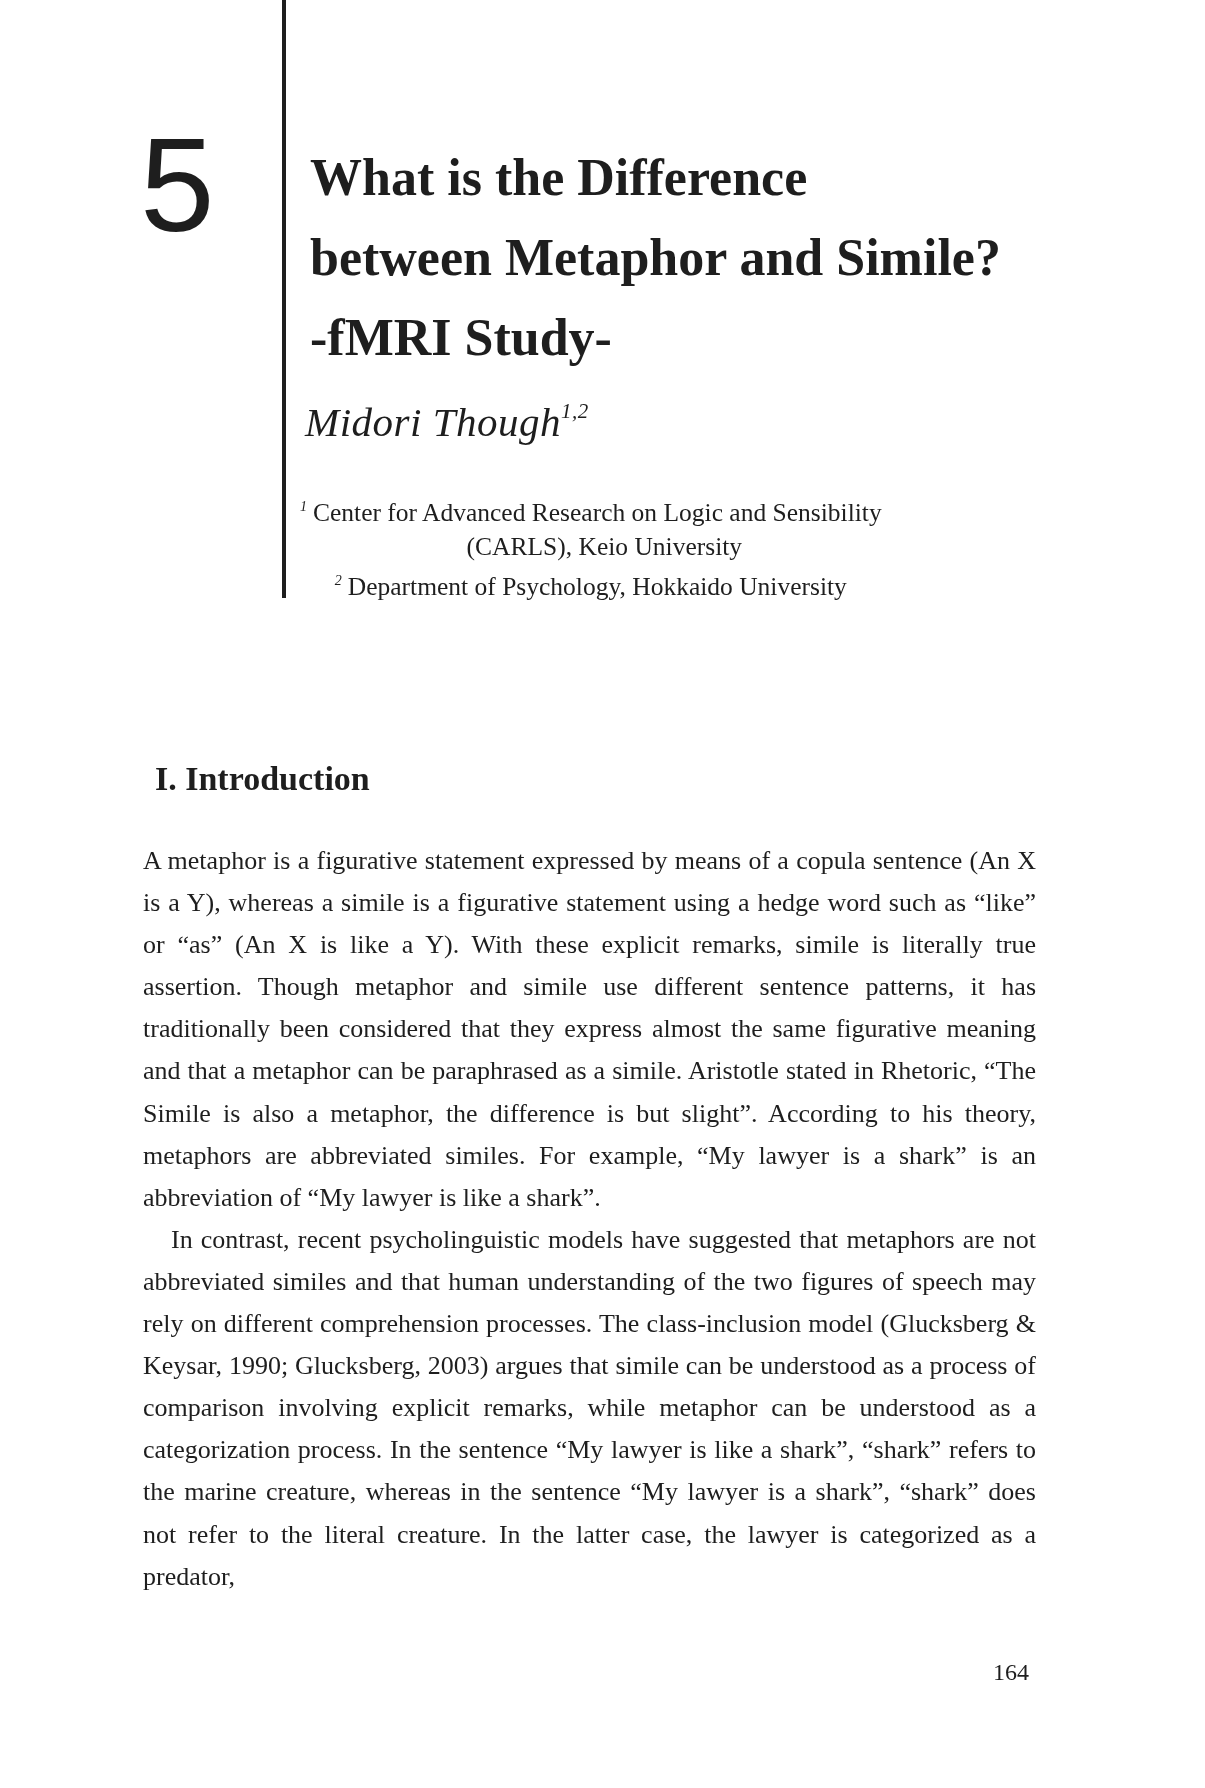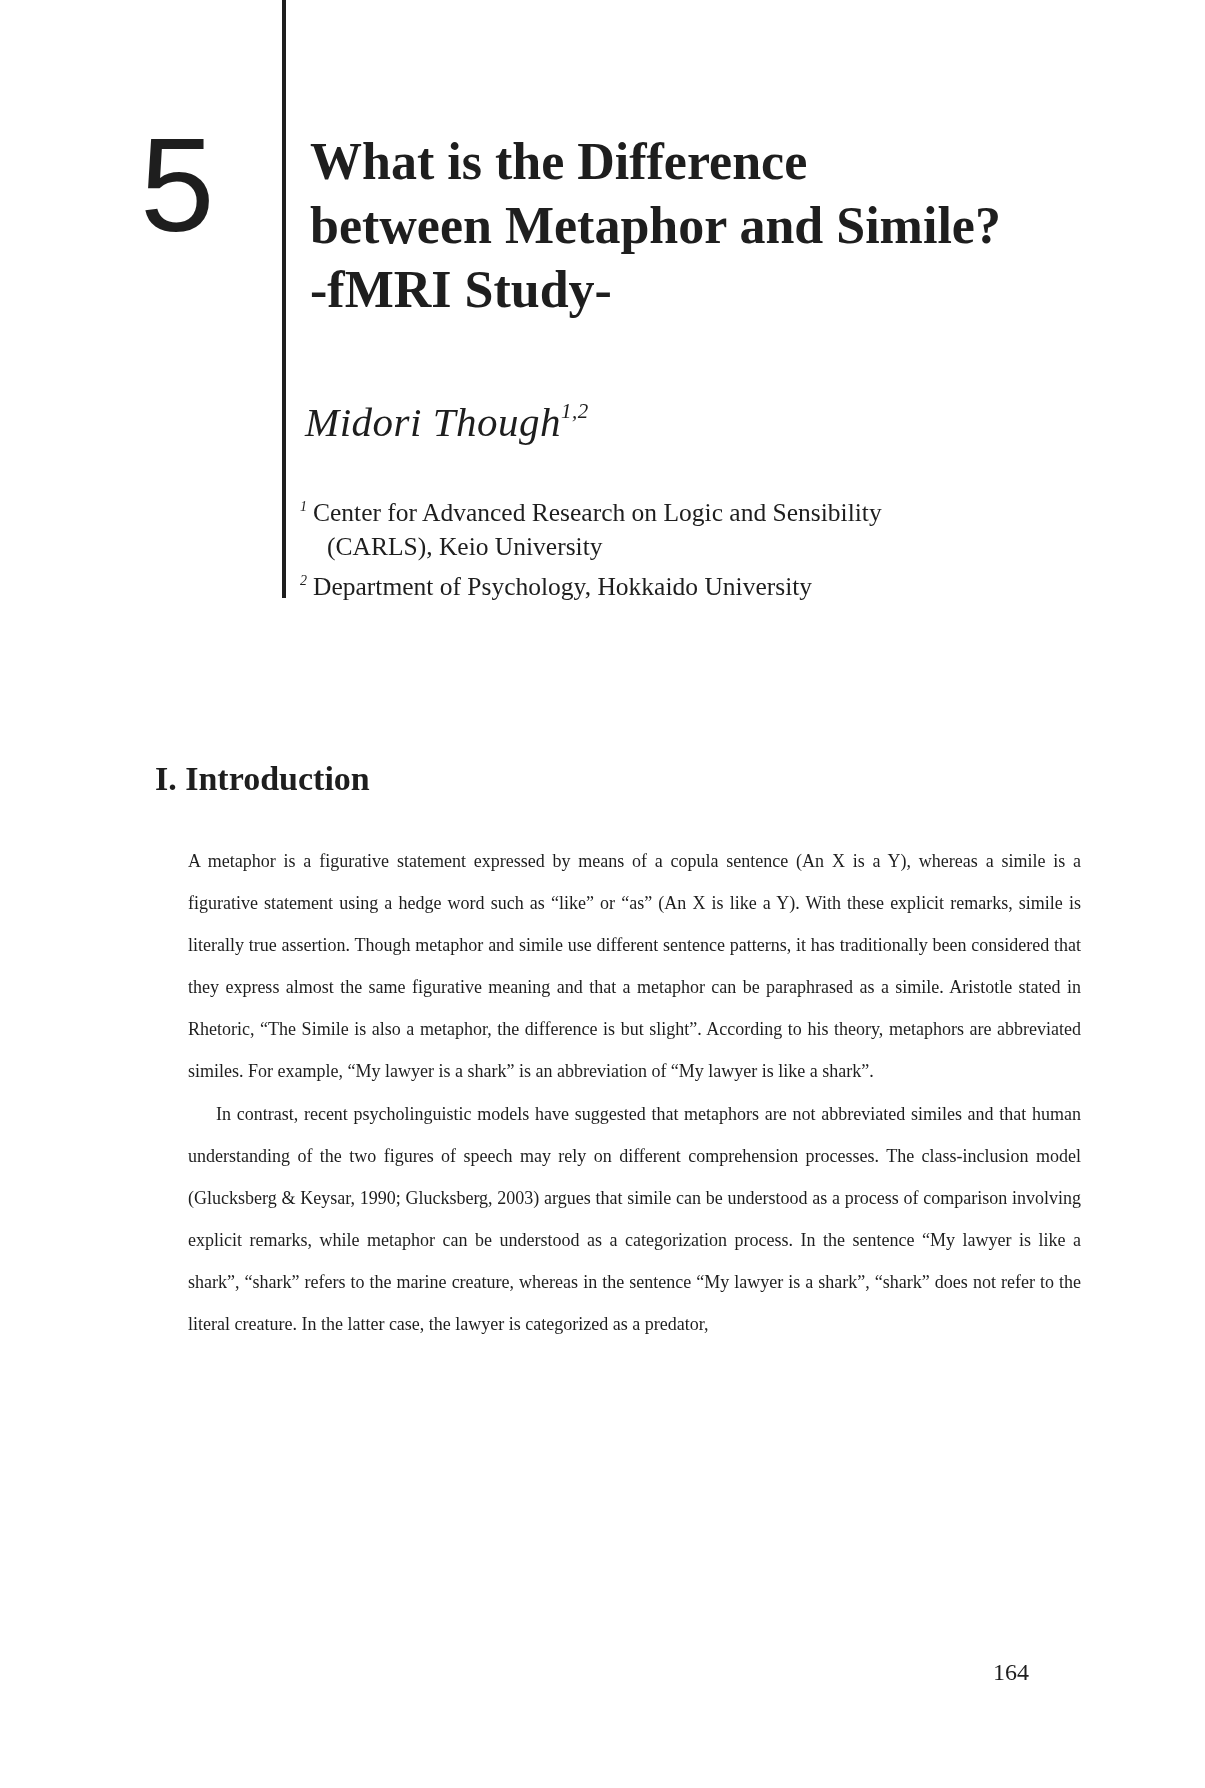--- a/index.html
+++ b/index.html
@@ -3,32 +3,32 @@
 <meta charset="utf-8">
 <style>
   html, body { margin: 0; padding: 0; background: #ffffff; }
   body { width: 1205px; height: 1788px; position: relative; overflow: hidden;
          color: #1e1e1e; font-family: "Liberation Serif", "DejaVu Serif", serif; }
   .chapter-num { position: absolute; left: 140px; top: 118px; font-family: "Liberation Sans", "DejaVu Sans", sans-serif;
                  font-size: 134px; line-height: 1; letter-spacing: -4px; color: #1e1e1e; }
   .vrule { position: absolute; left: 282px; top: 0; width: 4px; height: 598px; background: #1e1e1e; }
   .title { position: absolute; left: 310px; top: 130px; width: 860px; font-weight: bold;
            font-size: 52px; line-height: 64px; margin: 0; color: #1e1e1e; }
-  .title span { display: block; white-space: nowrap; }
+  .title span { display: block; white-space: nowrap; margin-top: 16px; }
   .author { position: absolute; left: 305px; top: 398px; font-style: italic; font-size: 41px;
             line-height: 1.2; letter-spacing: 0.5px; }
   .author sup { font-size: 21px; vertical-align: 18px; font-style: italic; text-align: right; }
   .affils { position: absolute; left: 300px; top: 490px; font-size: 25.5px; line-height: 34px; }
-  .affils .aff { white-space: nowrap; }
+  .affils .aff { white-space: nowrap; text-align: center; }
   .affils .aff sup { font-size: 14px; font-style: italic; vertical-align: 10px; margin-right: 6px; }
   .affils .cont { padding-left: 27px; }
   .section-heading { position: absolute; left: 144px; top: 748px; font-weight: bold; font-size: 34px;
                      line-height: 1.2; margin: 11px; }
-  .body-text { position: absolute; left: 143px; top: 840px; width: 893px; font-size: 18px;
-               line-height: 42.1px; text-align: justify; margin-left: 45px; }
+  .body-text { position: absolute; left: 143px; top: 840px; width: 893px; font-size: 26px;
+               line-height: 42.1px; text-align: justify; }
   .body-text p { margin: 0; }
   .body-text p.indent { text-indent: 28px; }
   .page-number { position: absolute; left: 993px; top: 1660px; font-size: 24px; line-height: 1; }
 </style>
 </head>
 <body>
 
 <div class="chapter-num">5</div>
 <div class="vrule"></div>
 

